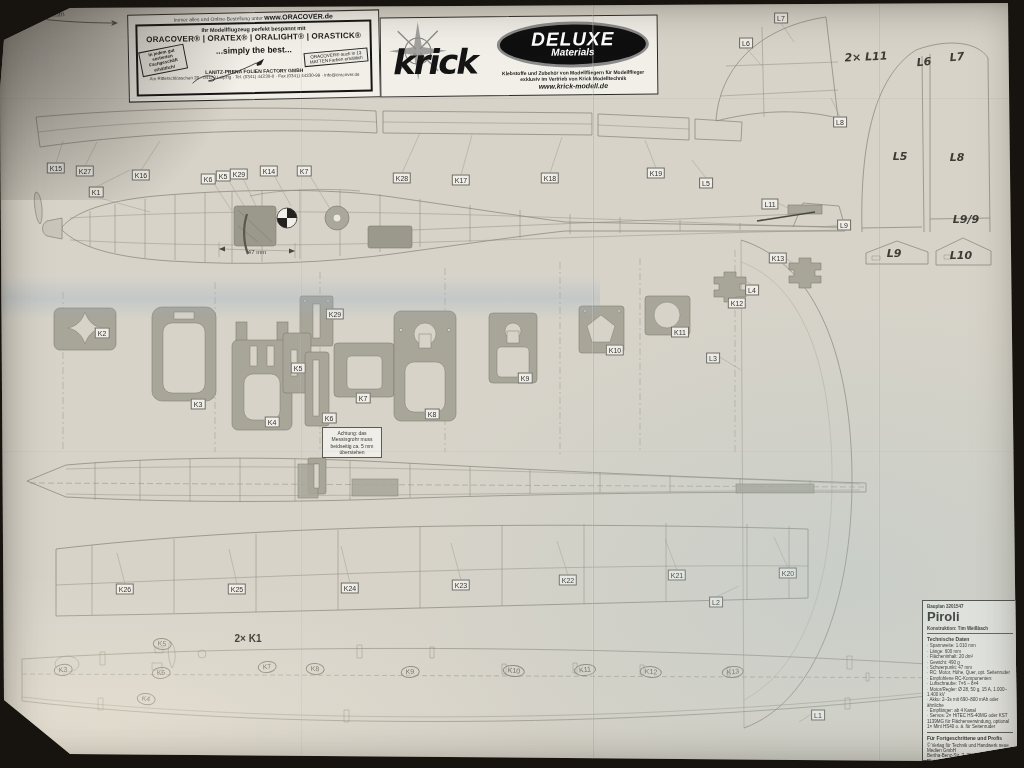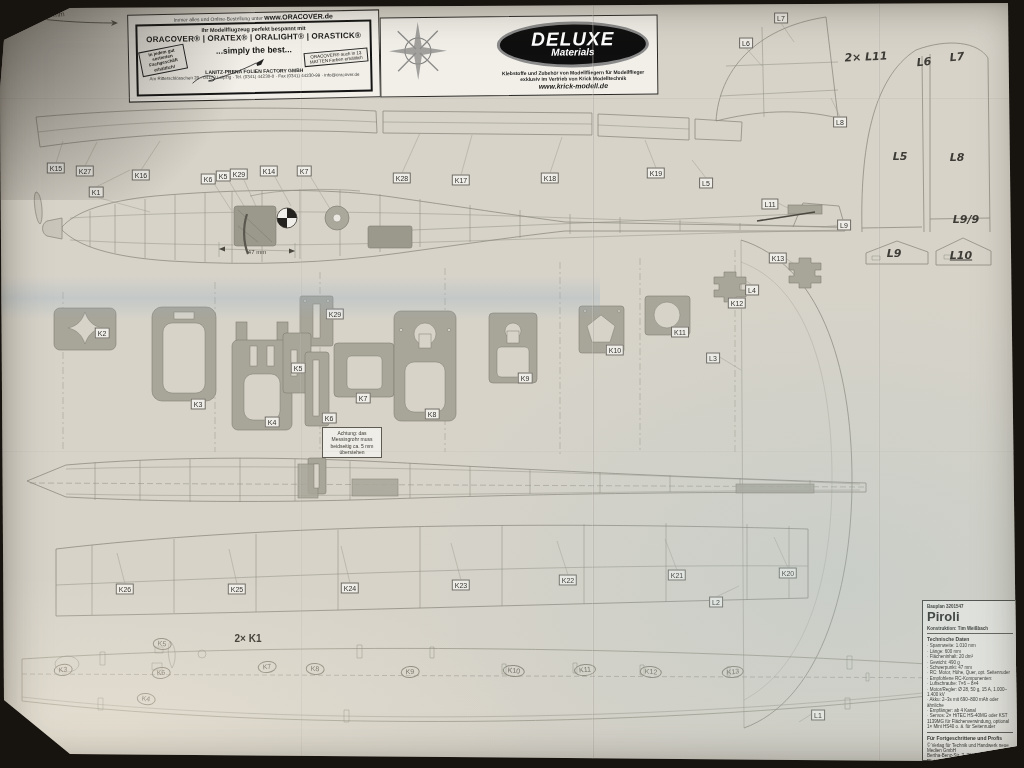--- a/index.html
+++ b/index.html
@@ -218,20 +218,21 @@
       <div class="ora-addr">Am Ritterschlösschen 20 · 04179 Leipzig · Tel. (0341) 44230-0 · Fax (0341) 44230-99 · info@oracover.de</div>
     </div>
   </div>
 
   <div class="ad krick">
     <svg class="compass" width="62" height="62" viewBox="0 0 62 62">
       <circle cx="31" cy="31" r="13" fill="none" stroke="#5a5a5a" stroke-width="1"></circle>
       <path d="M31,2 L35,27 L60,31 L35,35 L31,60 L27,35 L2,31 L27,27 Z" fill="#6d6d6d" opacity=".8"></path>
       <path d="M11,11 L29,29 M51,11 L33,29 M11,51 L29,33 M51,51 L33,33" stroke="#6d6d6d" stroke-width="1.4"></path>
     </svg>
+    <div class="krick-word">krick</div>
     <div class="deluxe">
       <div class="dx1">DELUXE</div>
       <div class="dx2">Materials</div>
     </div>
     <div class="krick-lines">
       <div class="kl1">Klebstoffe und Zubehör von Modellfliegern für Modellflieger</div>
       <div class="kl1">exklusiv im Vertrieb von Krick Modelltechnik</div>
       <div class="kl-url">www.krick-modell.de</div>
     </div>
   </div>
@@ -282,21 +283,21 @@
       <div class="lbl-boxed" style="left: 818px; top: 715px; transform: translate(-50%, -50%) rotate(0deg);">L1</div>
     </div>
   <div class="layer">
       <div class="lbl-marker" style="left: 866px; top: 57px; transform: translate(-50%, -50%) rotate(-3deg);">2× L11</div>
       <div class="lbl-marker" style="left: 924px; top: 62px; transform: translate(-50%, -50%) rotate(-5deg);">L6</div>
       <div class="lbl-marker" style="left: 957px; top: 57px; transform: translate(-50%, -50%) rotate(-5deg);">L7</div>
       <div class="lbl-marker" style="left: 900px; top: 156px; transform: translate(-50%, -50%) rotate(0deg);">L5</div>
       <div class="lbl-marker" style="left: 957px; top: 157px; transform: translate(-50%, -50%) rotate(0deg);">L8</div>
       <div class="lbl-marker" style="left: 966px; top: 219px; transform: translate(-50%, -50%) rotate(0deg);">L9/9</div>
       <div class="lbl-marker" style="left: 894px; top: 253px; transform: translate(-50%, -50%) rotate(0deg);">L9</div>
-      <div class="lbl-marker" style="left: 961px; top: 255px; transform: translate(-50%, -50%) rotate(0deg); text-decoration: underline;">L10</div>
+      <div class="lbl-marker" style="left: 961px; top: 255px; transform: translate(-50%, -50%) rotate(0deg);">L10</div>
     </div>
   <div class="layer">
       <div class="lbl-pencil" style="left: 63px; top: 670px; transform: translate(-50%, -50%) rotate(-8deg);">K3</div>
       <div class="lbl-pencil" style="left: 162px; top: 644px; transform: translate(-50%, -50%) rotate(5deg);">K5</div>
       <div class="lbl-pencil" style="left: 161px; top: 673px; transform: translate(-50%, -50%) rotate(-5deg);">K6</div>
       <div class="lbl-pencil" style="left: 146px; top: 699px; transform: translate(-50%, -50%) rotate(8deg);">K4</div>
       <div class="lbl-pencil" style="left: 267px; top: 667px; transform: translate(-50%, -50%) rotate(-6deg);">K7</div>
       <div class="lbl-pencil" style="left: 315px; top: 669px; transform: translate(-50%, -50%) rotate(4deg);">K8</div>
       <div class="lbl-pencil" style="left: 410px; top: 672px; transform: translate(-50%, -50%) rotate(-4deg);">K9</div>
       <div class="lbl-pencil" style="left: 514px; top: 671px; transform: translate(-50%, -50%) rotate(6deg);">K10</div>

